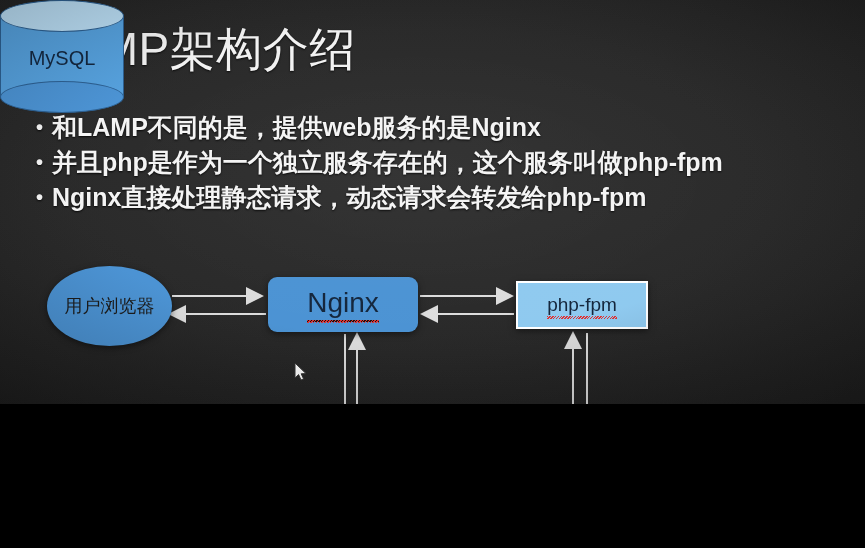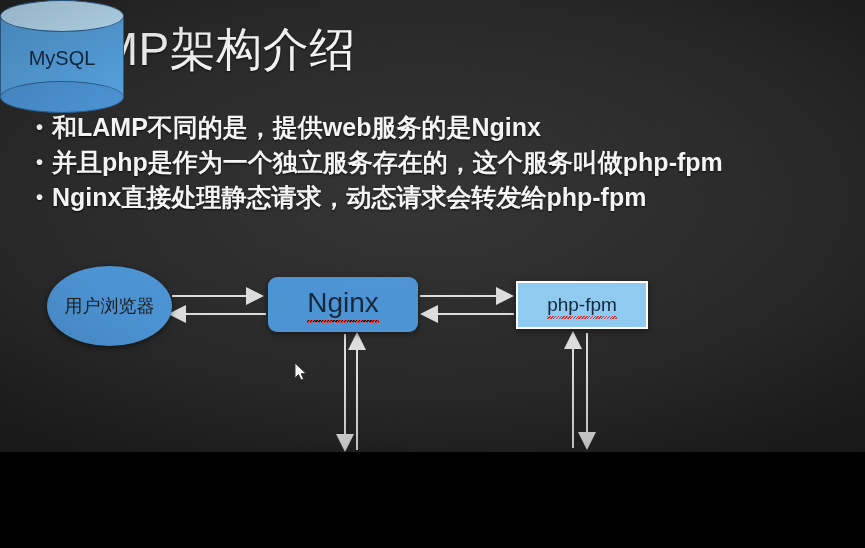--- a/index.html
+++ b/index.html
@@ -3,21 +3,21 @@
 <meta charset="utf-8">
 <style>
   html, body {
     margin: 0;
     padding: 0;
     background: #000;
   }
   #slide {
     position: relative;
     width: 865px;
-    height: 452px;
+    height: 404px;
     overflow: hidden;
     background:
       radial-gradient(ellipse 150% 120% at 50% 42%, #2e2e2e 0%, #262626 38%, #1b1b1b 68%, #121212 100%),
       #1a1a1a;
     font-family: "Liberation Sans", "DejaVu Sans", sans-serif;
     -webkit-font-smoothing: antialiased;
   }
   
   #vignette {
     position: absolute;

